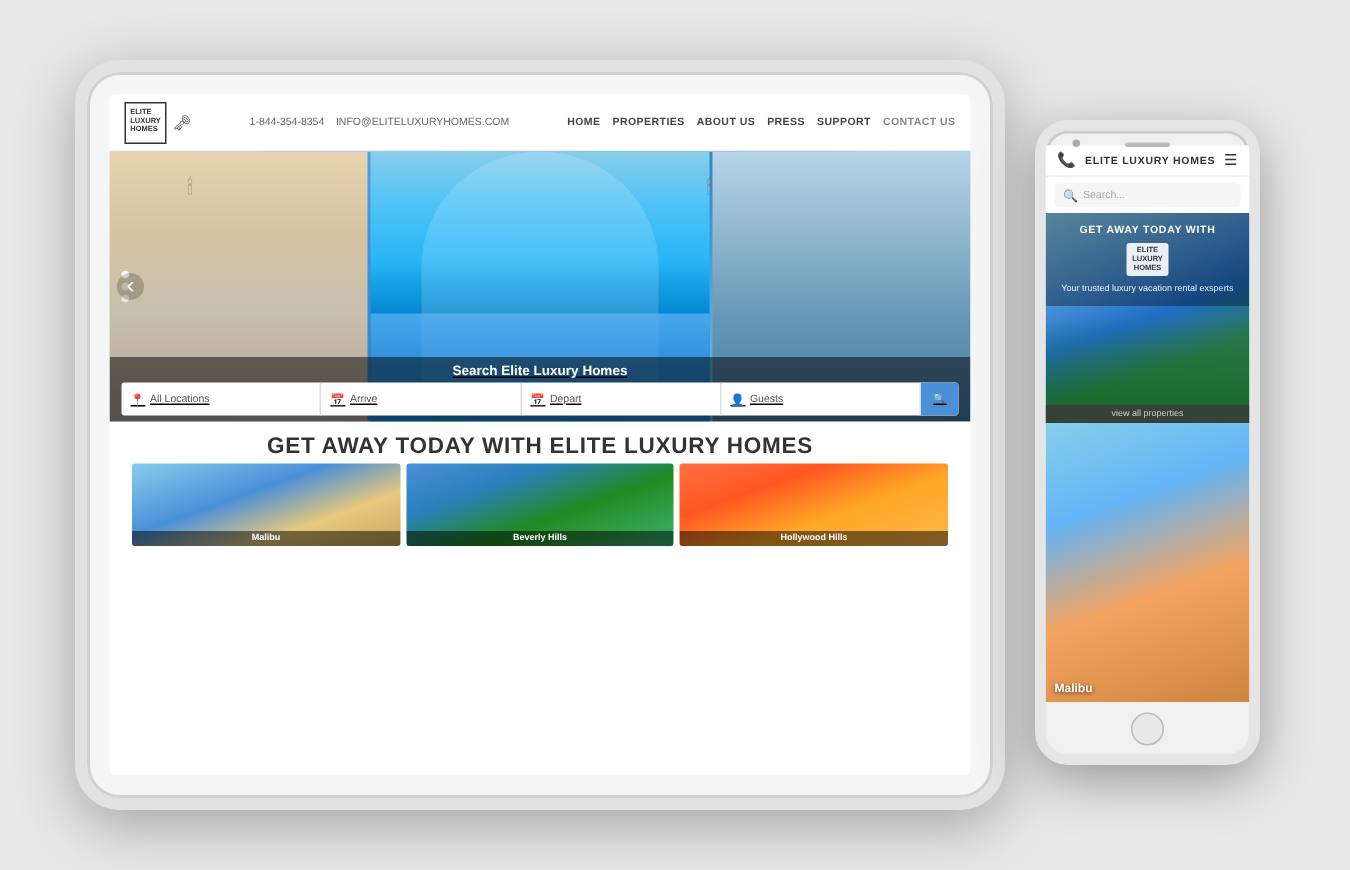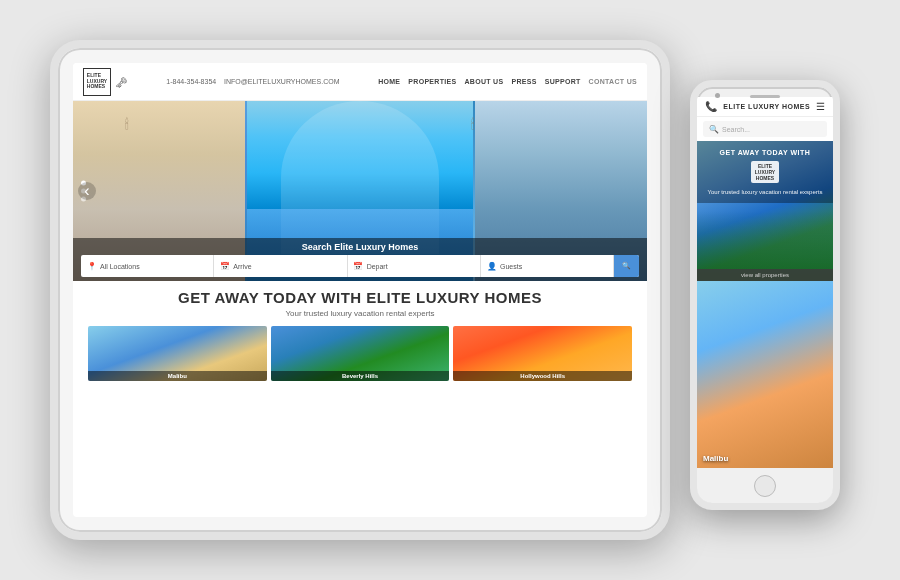--- a/index.html
+++ b/index.html
@@ -183,20 +183,21 @@
       justify-content: center;
     }
 
     .search-overlay {
       position: absolute;
       bottom: 0;
       left: 0; right: 0;
       background: rgba(0,0,0,0.5);
       padding: 4px 8px;
       text-align: center;
+      text-decoration: underline;
     }
 
     .search-overlay-text {
       color: #fff;
       font-size: 9px;
       font-weight: bold;
       margin-bottom: 3px;
     }
 
     .search-bar {
@@ -591,21 +592,20 @@
             </div>
             <div class="search-btn">
               <span>🔍</span>
             </div>
           </div>
         </div>
       </div>
 
       <div class="section-getaway">
         <div class="section-title">GET AWAY TODAY WITH ELITE LUXURY HOMES</div>
-        <div class="section-subtitle">Your trusted luxury vacation rental experts</div>
         <div class="property-thumbs">
           <div class="prop-thumb prop-thumb-1">
             <div class="prop-thumb-label">Malibu</div>
           </div>
           <div class="prop-thumb prop-thumb-2">
             <div class="prop-thumb-label">Beverly Hills</div>
           </div>
           <div class="prop-thumb prop-thumb-3">
             <div class="prop-thumb-label">Hollywood Hills</div>
           </div>

